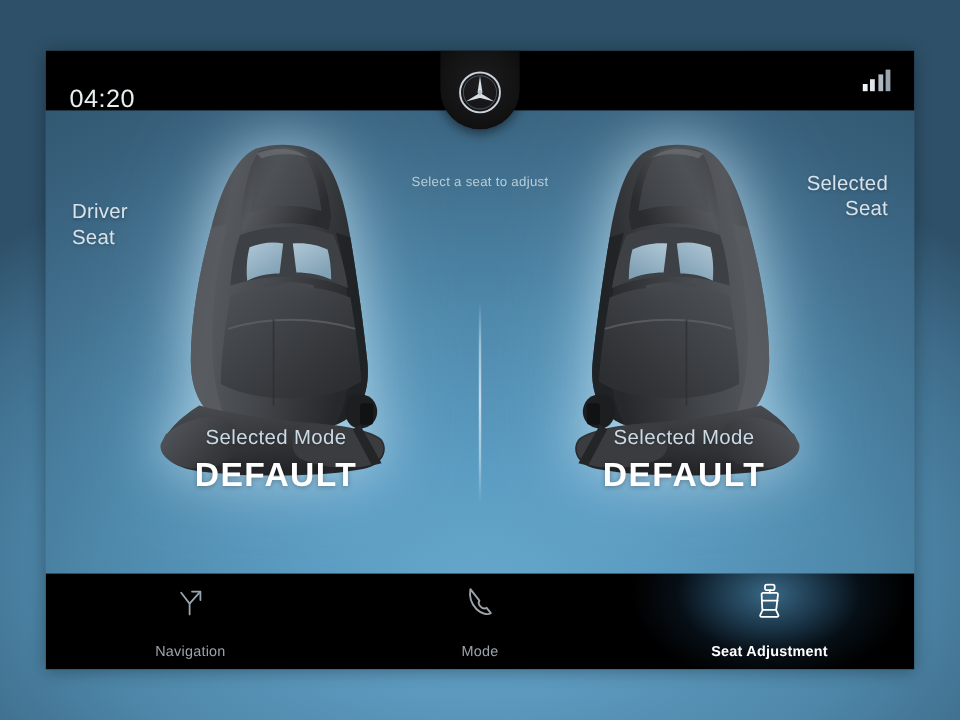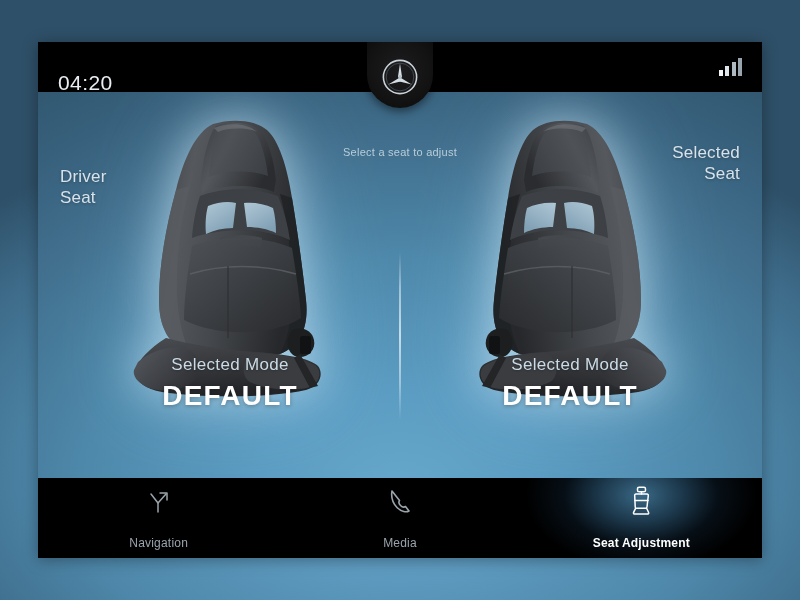--- a/index.html
+++ b/index.html
@@ -486,21 +486,21 @@
 
 
     <div class="nav-item">
       <span class="nav-ico">
         <svg width="26" height="28" viewBox="0 0 26 28" fill="none" stroke="currentColor" stroke-width="1.6" stroke-linecap="round" stroke-linejoin="round">
           <path d="M5 4 C 4 10, 5.5 16, 10 20.5 C 14.5 25, 19.5 25.5, 22 24
                    L 18.5 19.5 C 17 20.5, 15 20, 13.5 18.5
                    C 12 17, 11.5 15, 12.5 13.5 Z"></path>
         </svg>
       </span>
-      <span class="nav-txt">Media</span>
+      <span class="nav-txt">Mode</span>
     </div>
 
 
     <div class="nav-item active">
       <span class="nav-ico">
         <svg width="24" height="30" viewBox="0 0 24 30" fill="none" stroke="currentColor" stroke-width="1.5" stroke-linecap="round" stroke-linejoin="round">
           <rect x="8.5" y="1.2" width="8" height="4.6" rx="1.6"></rect>
           <path d="M12.5 5.8 L12.5 8"></path>
           <path d="M7 8 H 18 C 18.8 8, 19.4 8.7, 19.3 9.5
                    L 18 21 C 17.9 21.8, 17.3 22.3, 16.5 22.3

